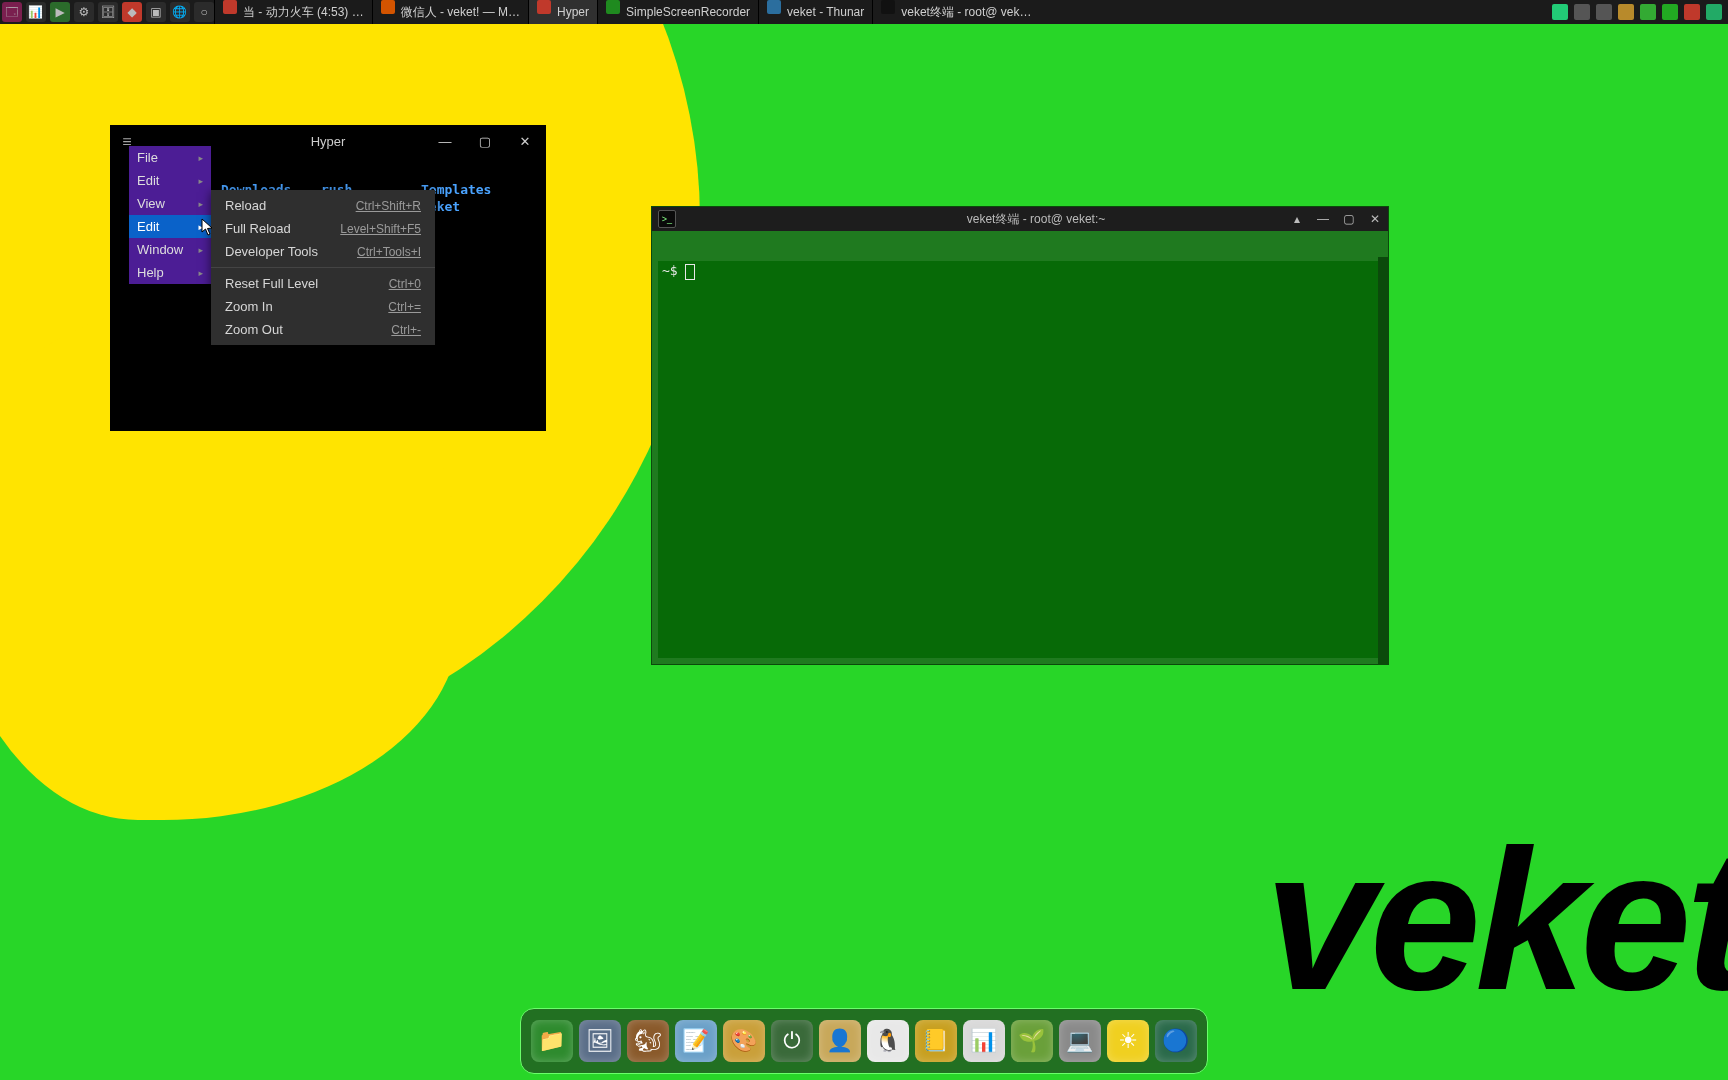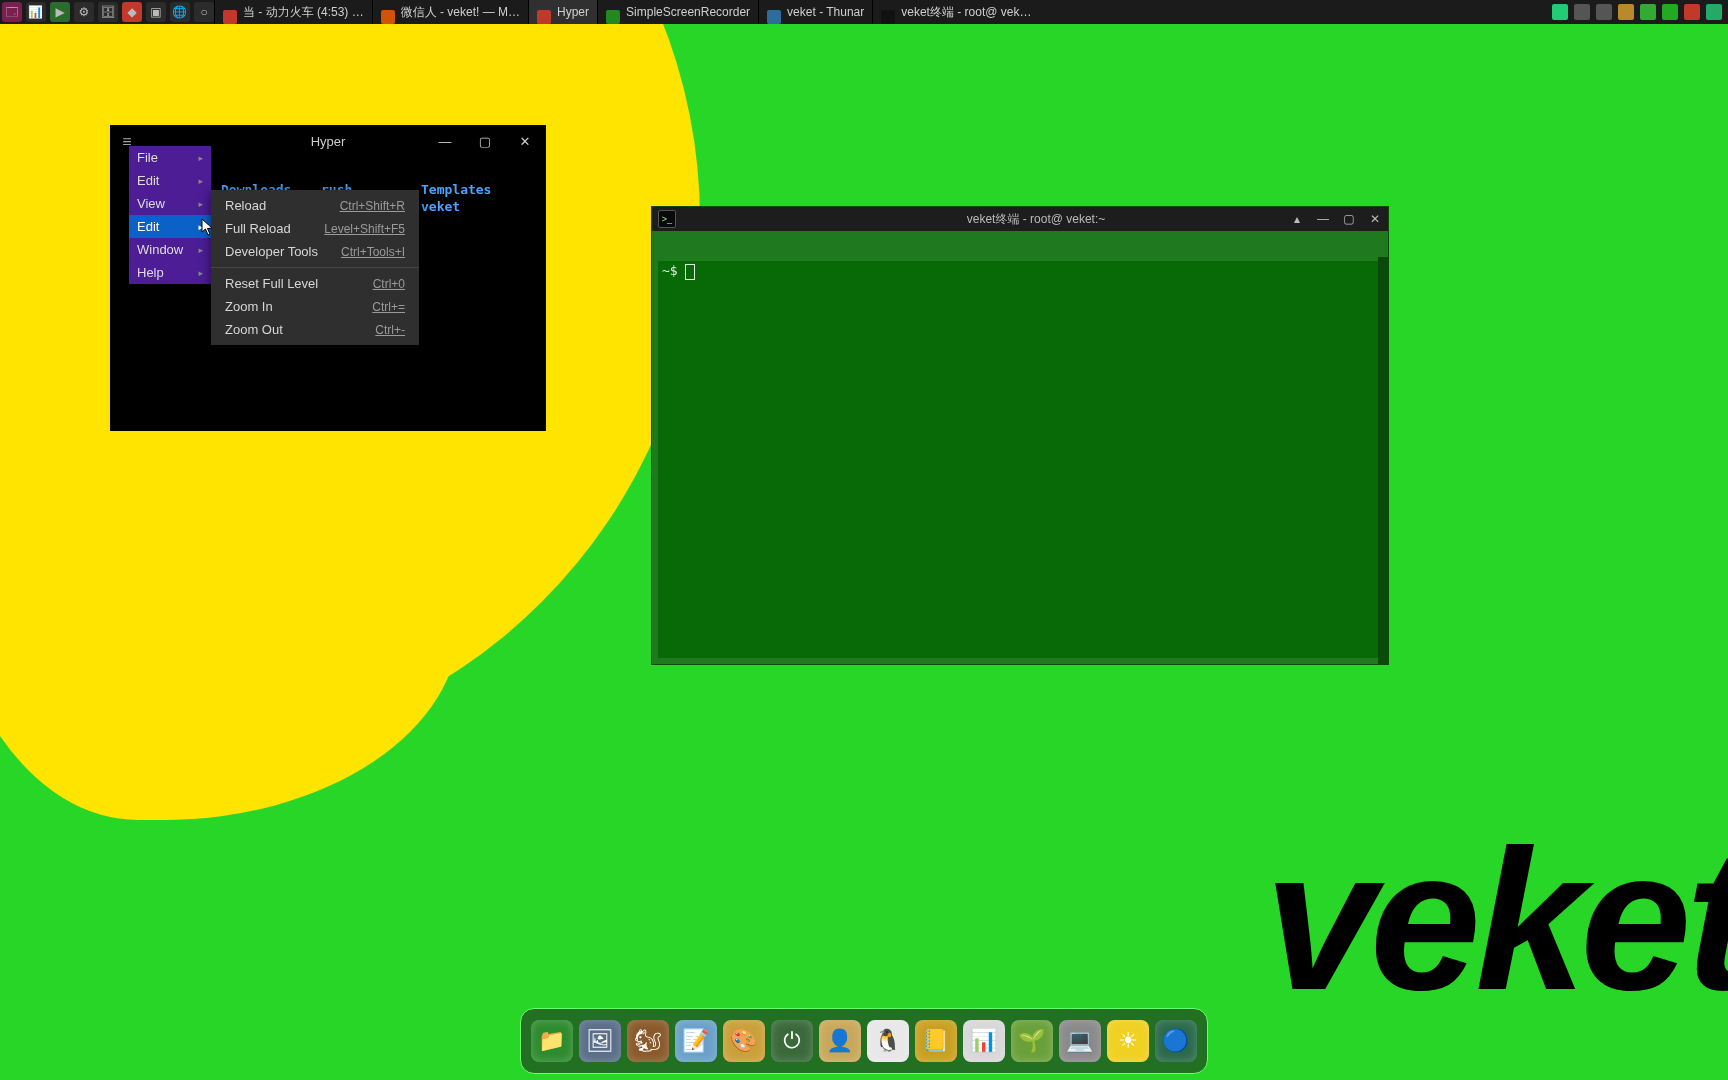--- a/index.html
+++ b/index.html
@@ -7,41 +7,41 @@
   #desktop{position:absolute;inset:0;background:#28d628;overflow:hidden;}
   .blob-yellow{position:absolute;background:#ffe400;border-radius:50%;}
   .blob-yellow.a{left:-380px;top:-320px;width:1080px;height:1080px;}
   .blob-yellow.b{left:-60px;top:300px;width:520px;height:520px;border-radius:55% 45% 60% 40%/45% 55% 40% 60%;}
   .blob-pink{position:absolute;left:220px;top:140px;width:260px;height:260px;border-radius:60% 40% 55% 45%/50% 60% 40% 60%;background:#ff5e9a;}
   #veket-brand{position:absolute;right:-18px;bottom:60px;font:italic 900 200px/1 sans-serif;color:#000;letter-spacing:-6px;}
   
   #panel{position:absolute;left:0;right:0;top:0;height:24px;background:#1b1b1b;color:#cfcfcf;font:12px/24px sans-serif;display:flex;align-items:center;z-index:10;}
   .panel-left{display:flex;align-items:center;gap:4px;padding-left:2px;}
   .panel-launcher{width:20px;height:20px;display:flex;align-items:center;justify-content:center;border-radius:3px;background:#2c2c2c;font-size:12px;color:#bbb;}
-  .panel-task{display:flex;align-items:flex-end;gap:6px;height:24px;padding:0 8px;border-left:1px solid #000;max-width:190px;overflow:hidden;white-space:nowrap;}
+  .panel-task{display:flex;align-items:flex-start;gap:6px;height:24px;padding:0 8px;border-left:1px solid #000;max-width:190px;overflow:hidden;white-space:nowrap;}
   .panel-task.active{background:#303030;}
   .panel-task .ticon{width:14px;height:14px;border-radius:2px;flex:0 0 14px;}
   .panel-tray{margin-left:auto;display:flex;align-items:center;gap:6px;padding-right:6px;}
   .tray-ic{width:16px;height:16px;border-radius:2px;background:#3a3a3a;}
   
   #hyper{position:absolute;left:111px;top:126px;width:434px;height:304px;background:#000;color:#bbb;font:13px/1.3 "DejaVu Sans Mono",monospace;box-shadow:0 0 0 1px #000;}
   #hyper-titlebar{height:32px;display:flex;align-items:center;color:#ccc;font:13px/32px sans-serif;position:relative;}
   #hyper-hamburger{width:32px;text-align:center;color:#aaa;font-size:16px;cursor:pointer;}
   #hyper-title{position:absolute;left:0;right:0;text-align:center;pointer-events:none;}
   #hyper-ctrls{margin-left:auto;display:flex;}
   .hctl{width:40px;height:32px;display:flex;align-items:center;justify-content:center;color:#ccc;font-size:13px;cursor:pointer;}
   #hyper-body{position:absolute;left:10px;right:10px;top:55px;bottom:10px;color:#4aa3ff;font:bold 13px/17px "DejaVu Sans Mono",monospace;white-space:pre;}
   #hyper-body .col{display:inline-block;min-width:100px;}
   
   #hmenu{position:absolute;left:129px;top:146px;width:82px;background:#4c1d95;color:#ddd;font:13px/24px sans-serif;box-shadow:0 2px 10px rgba(0,0,0,.6);z-index:20;}
   .hmenu-item{display:flex;align-items:center;justify-content:space-between;height:23px;padding:0 8px;cursor:pointer;}
   .hmenu-item.sel{background:#0a62c9;color:#fff;}
   .hmenu-item .tri{font-size:9px;color:#888;}
   .hmenu-item.sel .tri{color:#fff;}
-  #hsub{position:absolute;left:211px;top:190px;width:208px;background:#2f2f2f;color:#d6d6d6;font:13px/1 sans-serif;box-shadow:0 2px 10px rgba(0,0,0,.6);z-index:21;padding:4px 0;}
+  #hsub{position:absolute;left:211px;top:190px;width:224px;background:#2f2f2f;color:#d6d6d6;font:13px/1 sans-serif;box-shadow:0 2px 10px rgba(0,0,0,.6);z-index:21;padding:4px 0;}
   .hsub-item{display:flex;align-items:center;justify-content:space-between;height:23px;padding:0 14px;cursor:pointer;}
   .hsub-sep{height:1px;margin:4px 0;background:#444;}
   .hsub-item .sc{color:#9a9a9a;font-size:12px;text-decoration:underline;}
   #cursor{position:absolute;left:201px;top:218px;width:14px;height:18px;z-index:30;pointer-events:none;}
   
   #vterm{position:absolute;left:652px;top:207px;width:736px;height:457px;background:#1f7a1f;color:#d8d8d8;font:13px/1.4 sans-serif;box-shadow:0 0 0 1px #0b4a0b;}
   #vterm-titlebar{height:24px;background:#1d1d1d;display:flex;align-items:center;position:relative;font-size:12px;color:#bbb;}
   #vterm-titlebar .ticon2{width:16px;height:16px;margin:0 6px;background:#0a0a0a;border:1px solid #555;border-radius:2px;display:flex;align-items:center;justify-content:center;font-size:9px;color:#8f8;}
   #vterm-title{position:absolute;left:0;right:0;text-align:center;pointer-events:none;padding-left:32px;}
   #vterm-ctrls{margin-left:auto;display:flex;}

